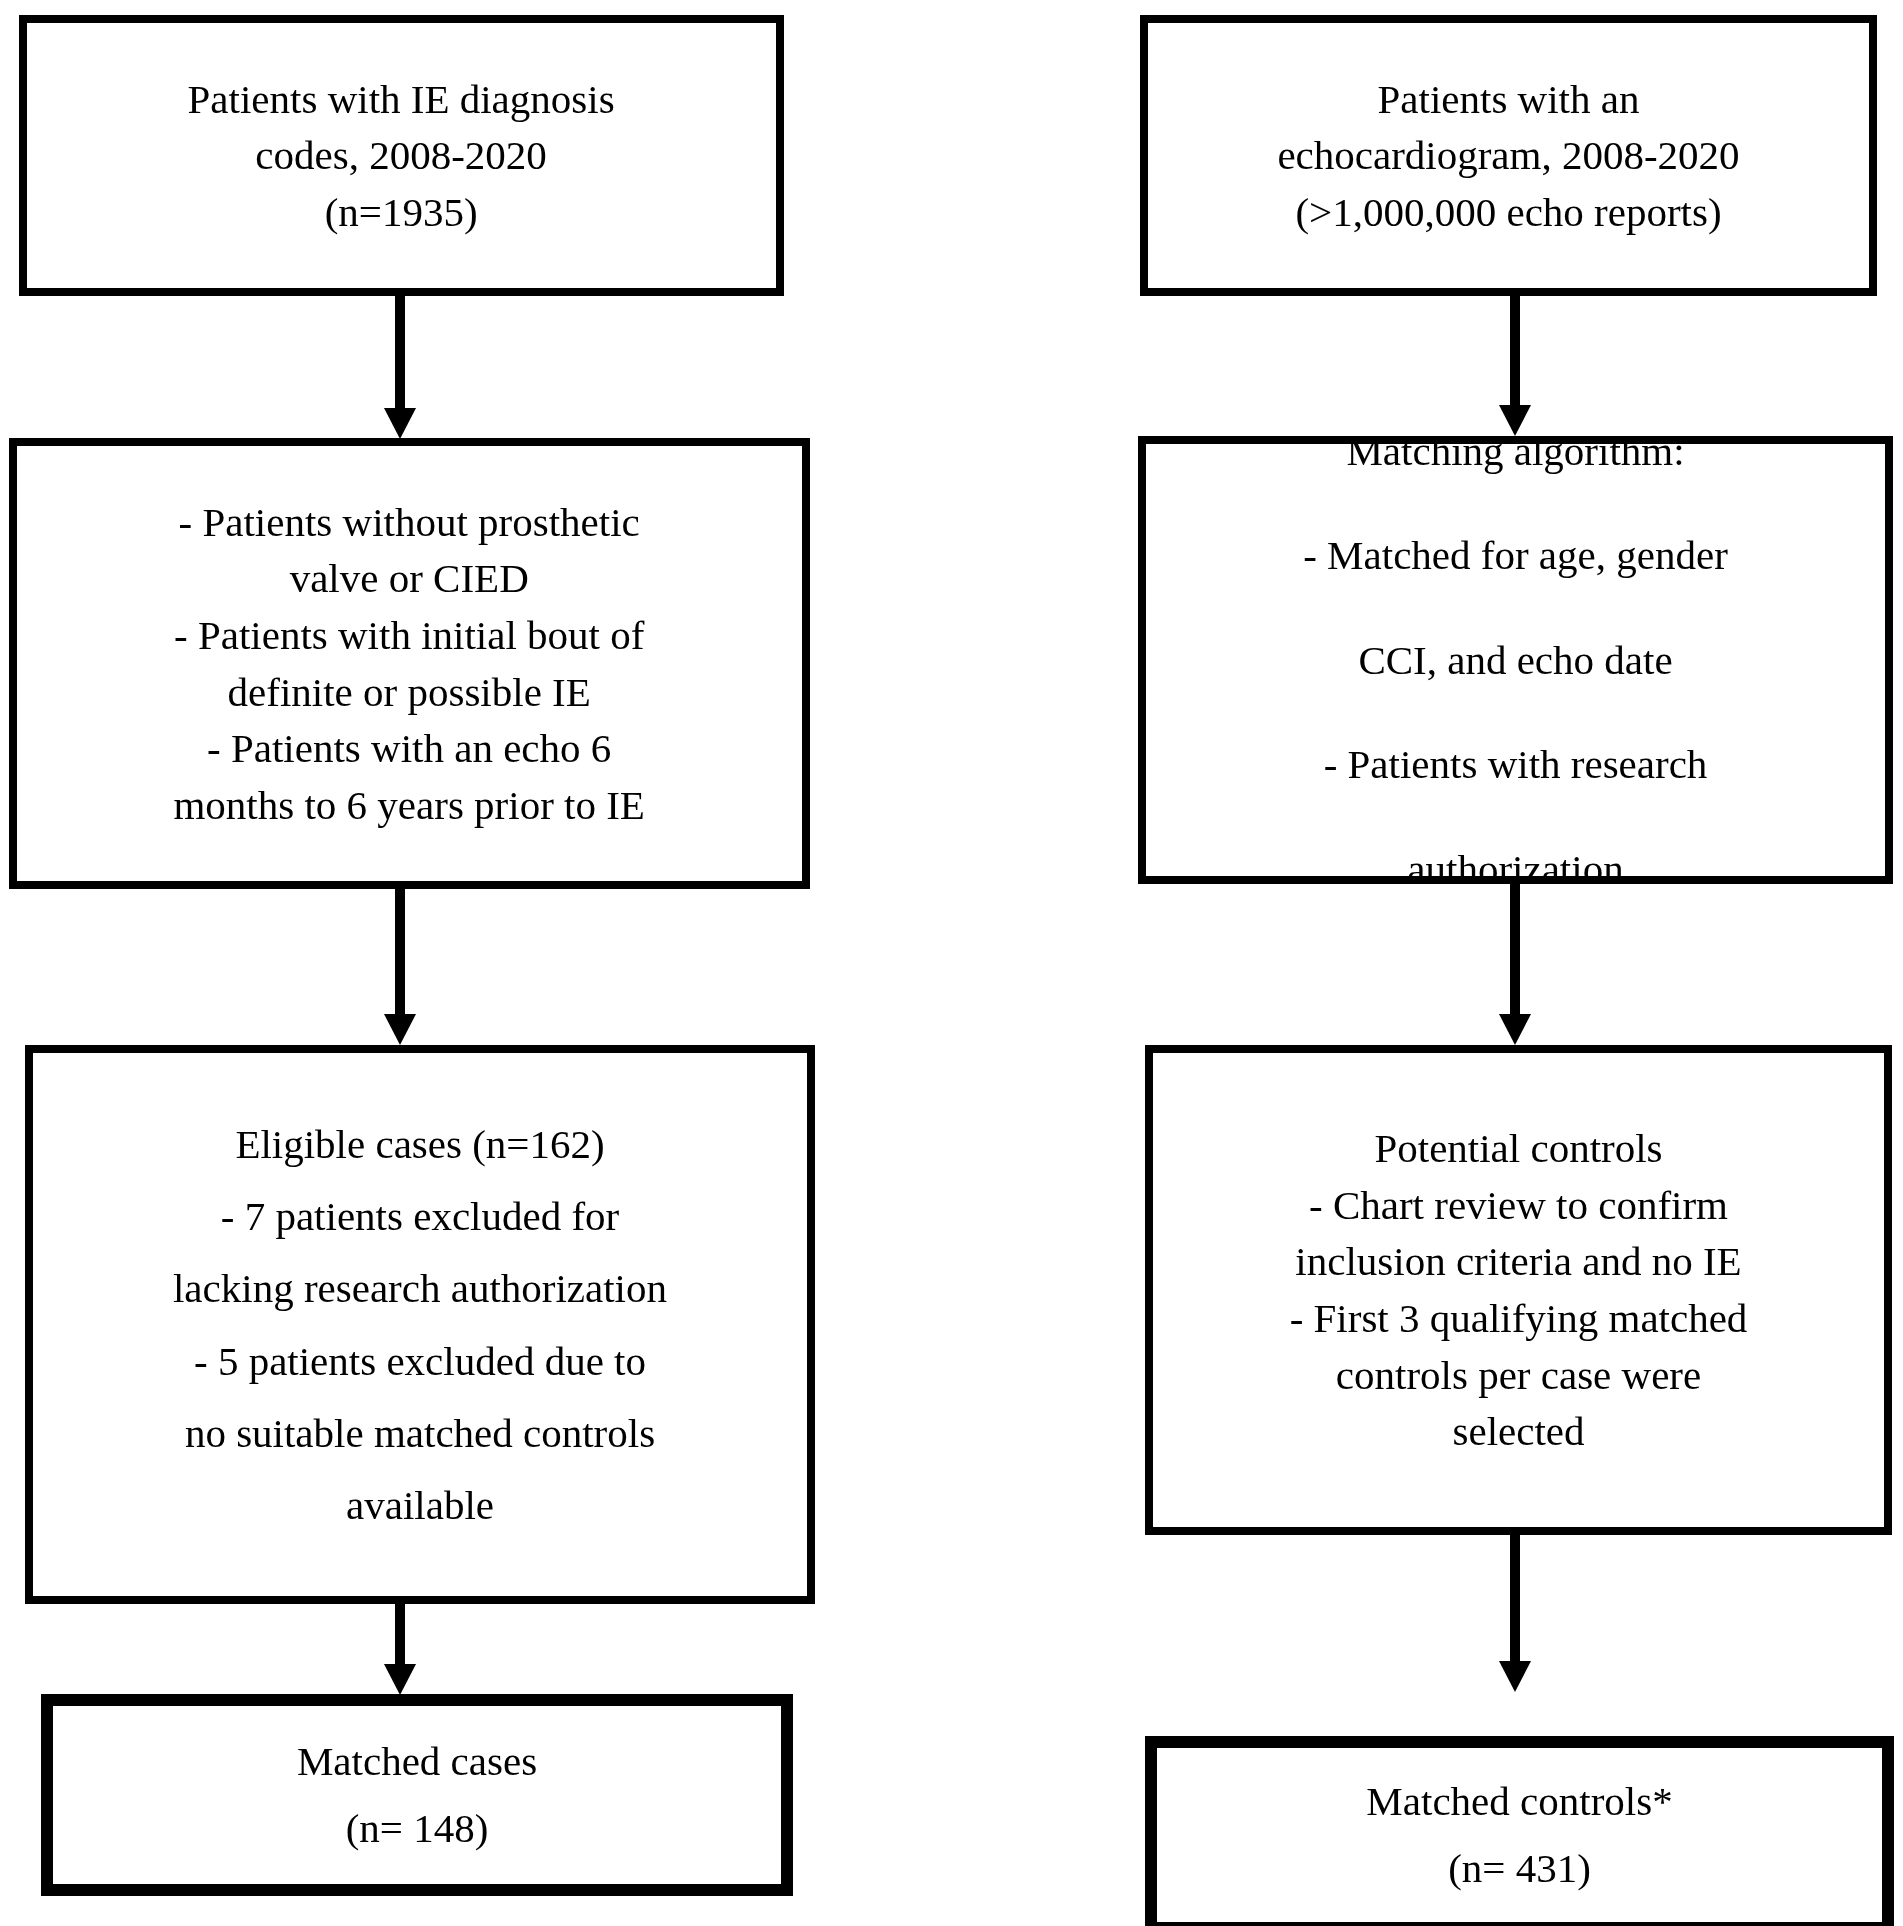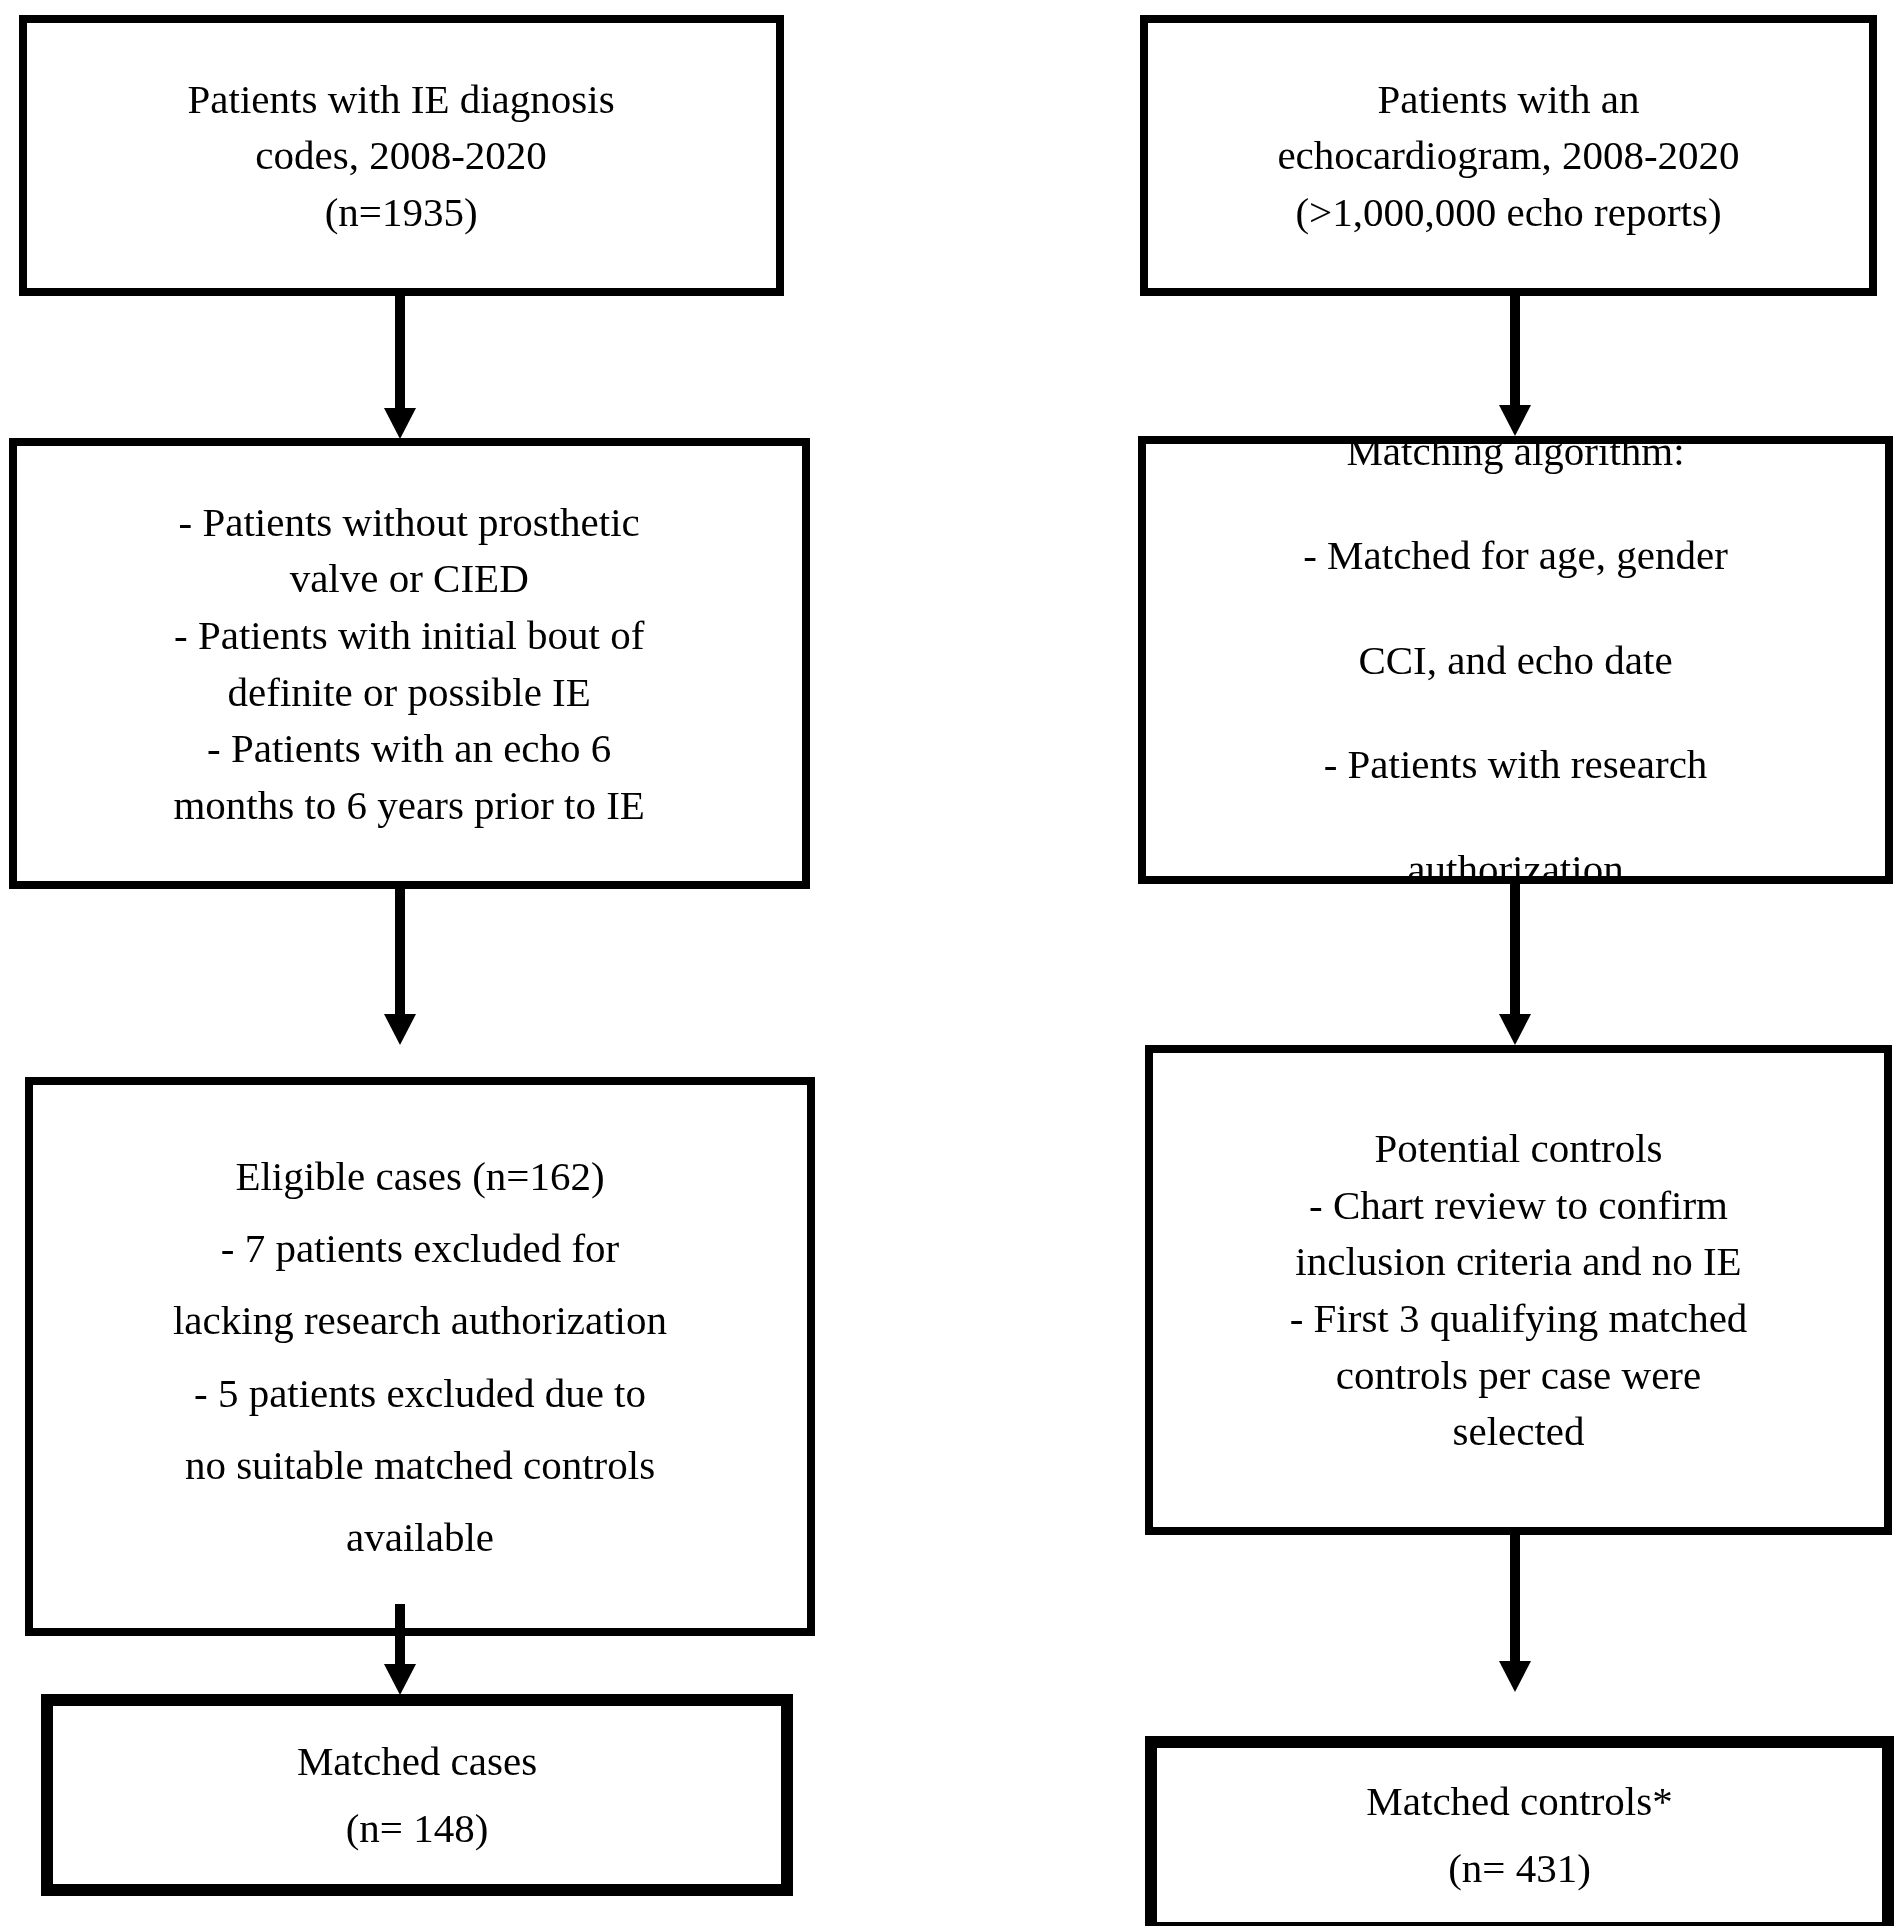--- a/index.html
+++ b/index.html
@@ -26,21 +26,20 @@
     justify-content: center;
     text-align: center;
     font-size: 41px;
     line-height: 1.38;
   }
   .box .line {
     white-space: nowrap;
   }
   .box.loose {
     line-height: 1.76;
-    margin-top: 32px;
   }
   .box.final {
     border-width: 12.4px;
     row-gap: 10px;
   }
   .arrow {
     position: absolute;
     width: 32px;
     display: flex;
     flex-direction: column;

